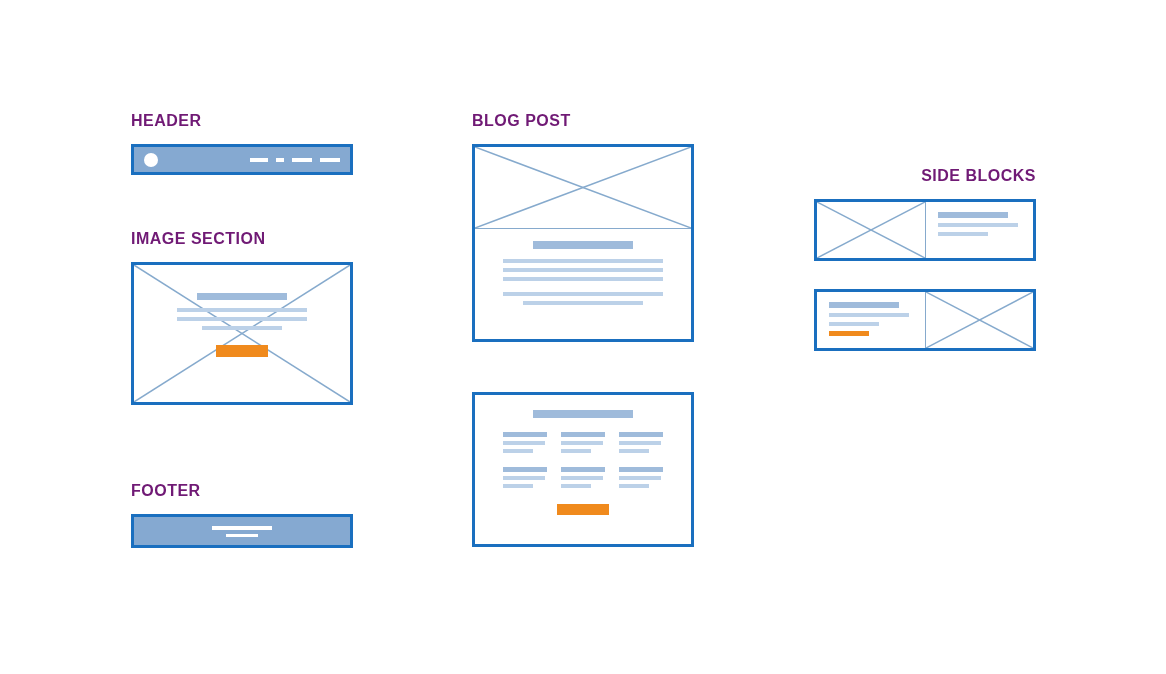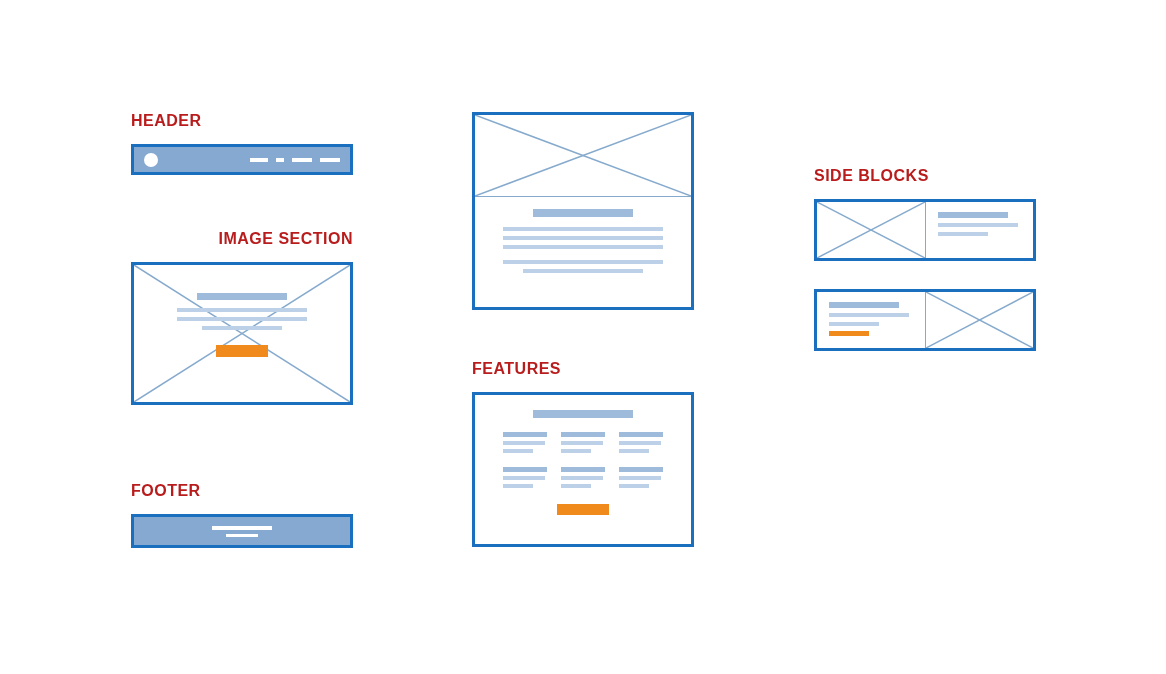--- a/index.html
+++ b/index.html
@@ -8,21 +8,21 @@
     height: 674px;
     background: #ffffff;
     font-family: Arial, Helvetica, sans-serif;
     position: relative;
   }
   .col { position: absolute; }
   .col-1 { left: 131px; top: 112px; width: 222px; }
   .col-2 { left: 472px; top: 112px; width: 222px; }
   .col-3 { left: 814px; top: 112px; width: 222px; }
   .label {
-    color: #b91c1c;
+    color: #701a75;
     font-size: 16px;
     font-weight: 700;
     letter-spacing: 0.5px;
     margin-bottom: 14px;
   }
   .frame {
     border: 3px solid #1a6fbf;
     background: #ffffff;
     position: relative;
   }
@@ -46,21 +46,21 @@
   .header-lines .seg {
     height: 4px;
     background: #ffffff;
   }
   .seg-a { width: 18px; }
   .seg-b { width: 8px; }
   .seg-c { width: 20px; }
   .seg-d { width: 20px; }
 
   
-  .sect-image { margin-top: 55px; text-align: right; }
+  .sect-image { margin-top: 55px; }
   .image-box {
     width: 222px;
     height: 143px;
   }
   .xlines line { stroke: #86aacd; stroke-width: 1.5; }
   .image-content {
     position: absolute;
     left: 0; top: 0; width: 100%; height: 100%;
     display: flex;
     flex-direction: column;
@@ -111,21 +111,21 @@
   .feat-btn { background:#f08a1d; height:11px; width:52px; margin-top:4px; }
 
   
   .text-box { width: 222px; height: 132px; }
   .text-inner { display:flex; flex-direction:column; align-items:center; padding-top:16px; }
   .text-title { background:#9fbbdb; height:8px; width:110px; margin-bottom:12px; }
   .text-line { background:#bcd1e8; height:4px; width:170px; margin-bottom:5px; align-self:center; }
   .text-line.short { width:90px; align-self:flex-start; margin-left:26px; }
 
   
-  .sect-side { margin-top: 55px; }
+  .sect-side { margin-top: 55px; text-align: right; }
   .side-box { width:222px; height:62px; display:flex; }
   .side-half { width:50%; position:relative; }
   .side-half + .side-half { border-left: 1.5px solid #86aacd; }
   .side-text { display:flex; flex-direction:column; padding:10px 12px; gap:5px; }
   .sb-bar1 { background:#9fbbdb; height:6px; width:70px; }
   .sb-bar2 { background:#bcd1e8; height:4px; width:80px; }
   .sb-bar3 { background:#bcd1e8; height:4px; width:50px; }
   .sb-orange { background:#f08a1d; height:5px; width:40px; }
   .side-gap { height: 28px; }
 </style>
@@ -167,41 +167,41 @@
     <div class="label">FOOTER</div>
     <div class="frame footer-box">
       <div class="footer-line1"></div>
       <div class="footer-line2"></div>
     </div>
   </div>
 </div>
 
 <div class="col col-2">
   <div>
+    <div class="label">BLOG POST</div>
     <div class="frame blog-box">
       <div class="blog-img-area">
         <svg class="xlines" width="100%" height="100%" viewBox="0 0 216 82" preserveAspectRatio="none" style="position:absolute;left:0;top:0;">
           <line x1="0" y1="0" x2="216" y2="82"></line>
           <line x1="216" y1="0" x2="0" y2="82"></line>
         </svg>
       </div>
       <div class="blog-body">
         <div class="blog-title"></div>
         <div class="blog-line"></div>
         <div class="blog-line"></div>
         <div class="blog-line"></div>
         <div style="height:6px"></div>
         <div class="blog-line"></div>
         <div class="blog-line short"></div>
       </div>
     </div>
   </div>
 
   <div class="sect-features">
-    <div class="label">FEATURES</div>
     <div class="frame features-box">
       <div class="features-inner">
         <div class="feat-title"></div>
         <div class="feat-cols">
           <div class="feat-col">
             <div class="fc-bar1"></div>
               <div class="fc-bar2"></div>
               <div class="fc-bar3"></div>
             <div style="height:6px"></div>
             <div class="fc-bar1"></div>

